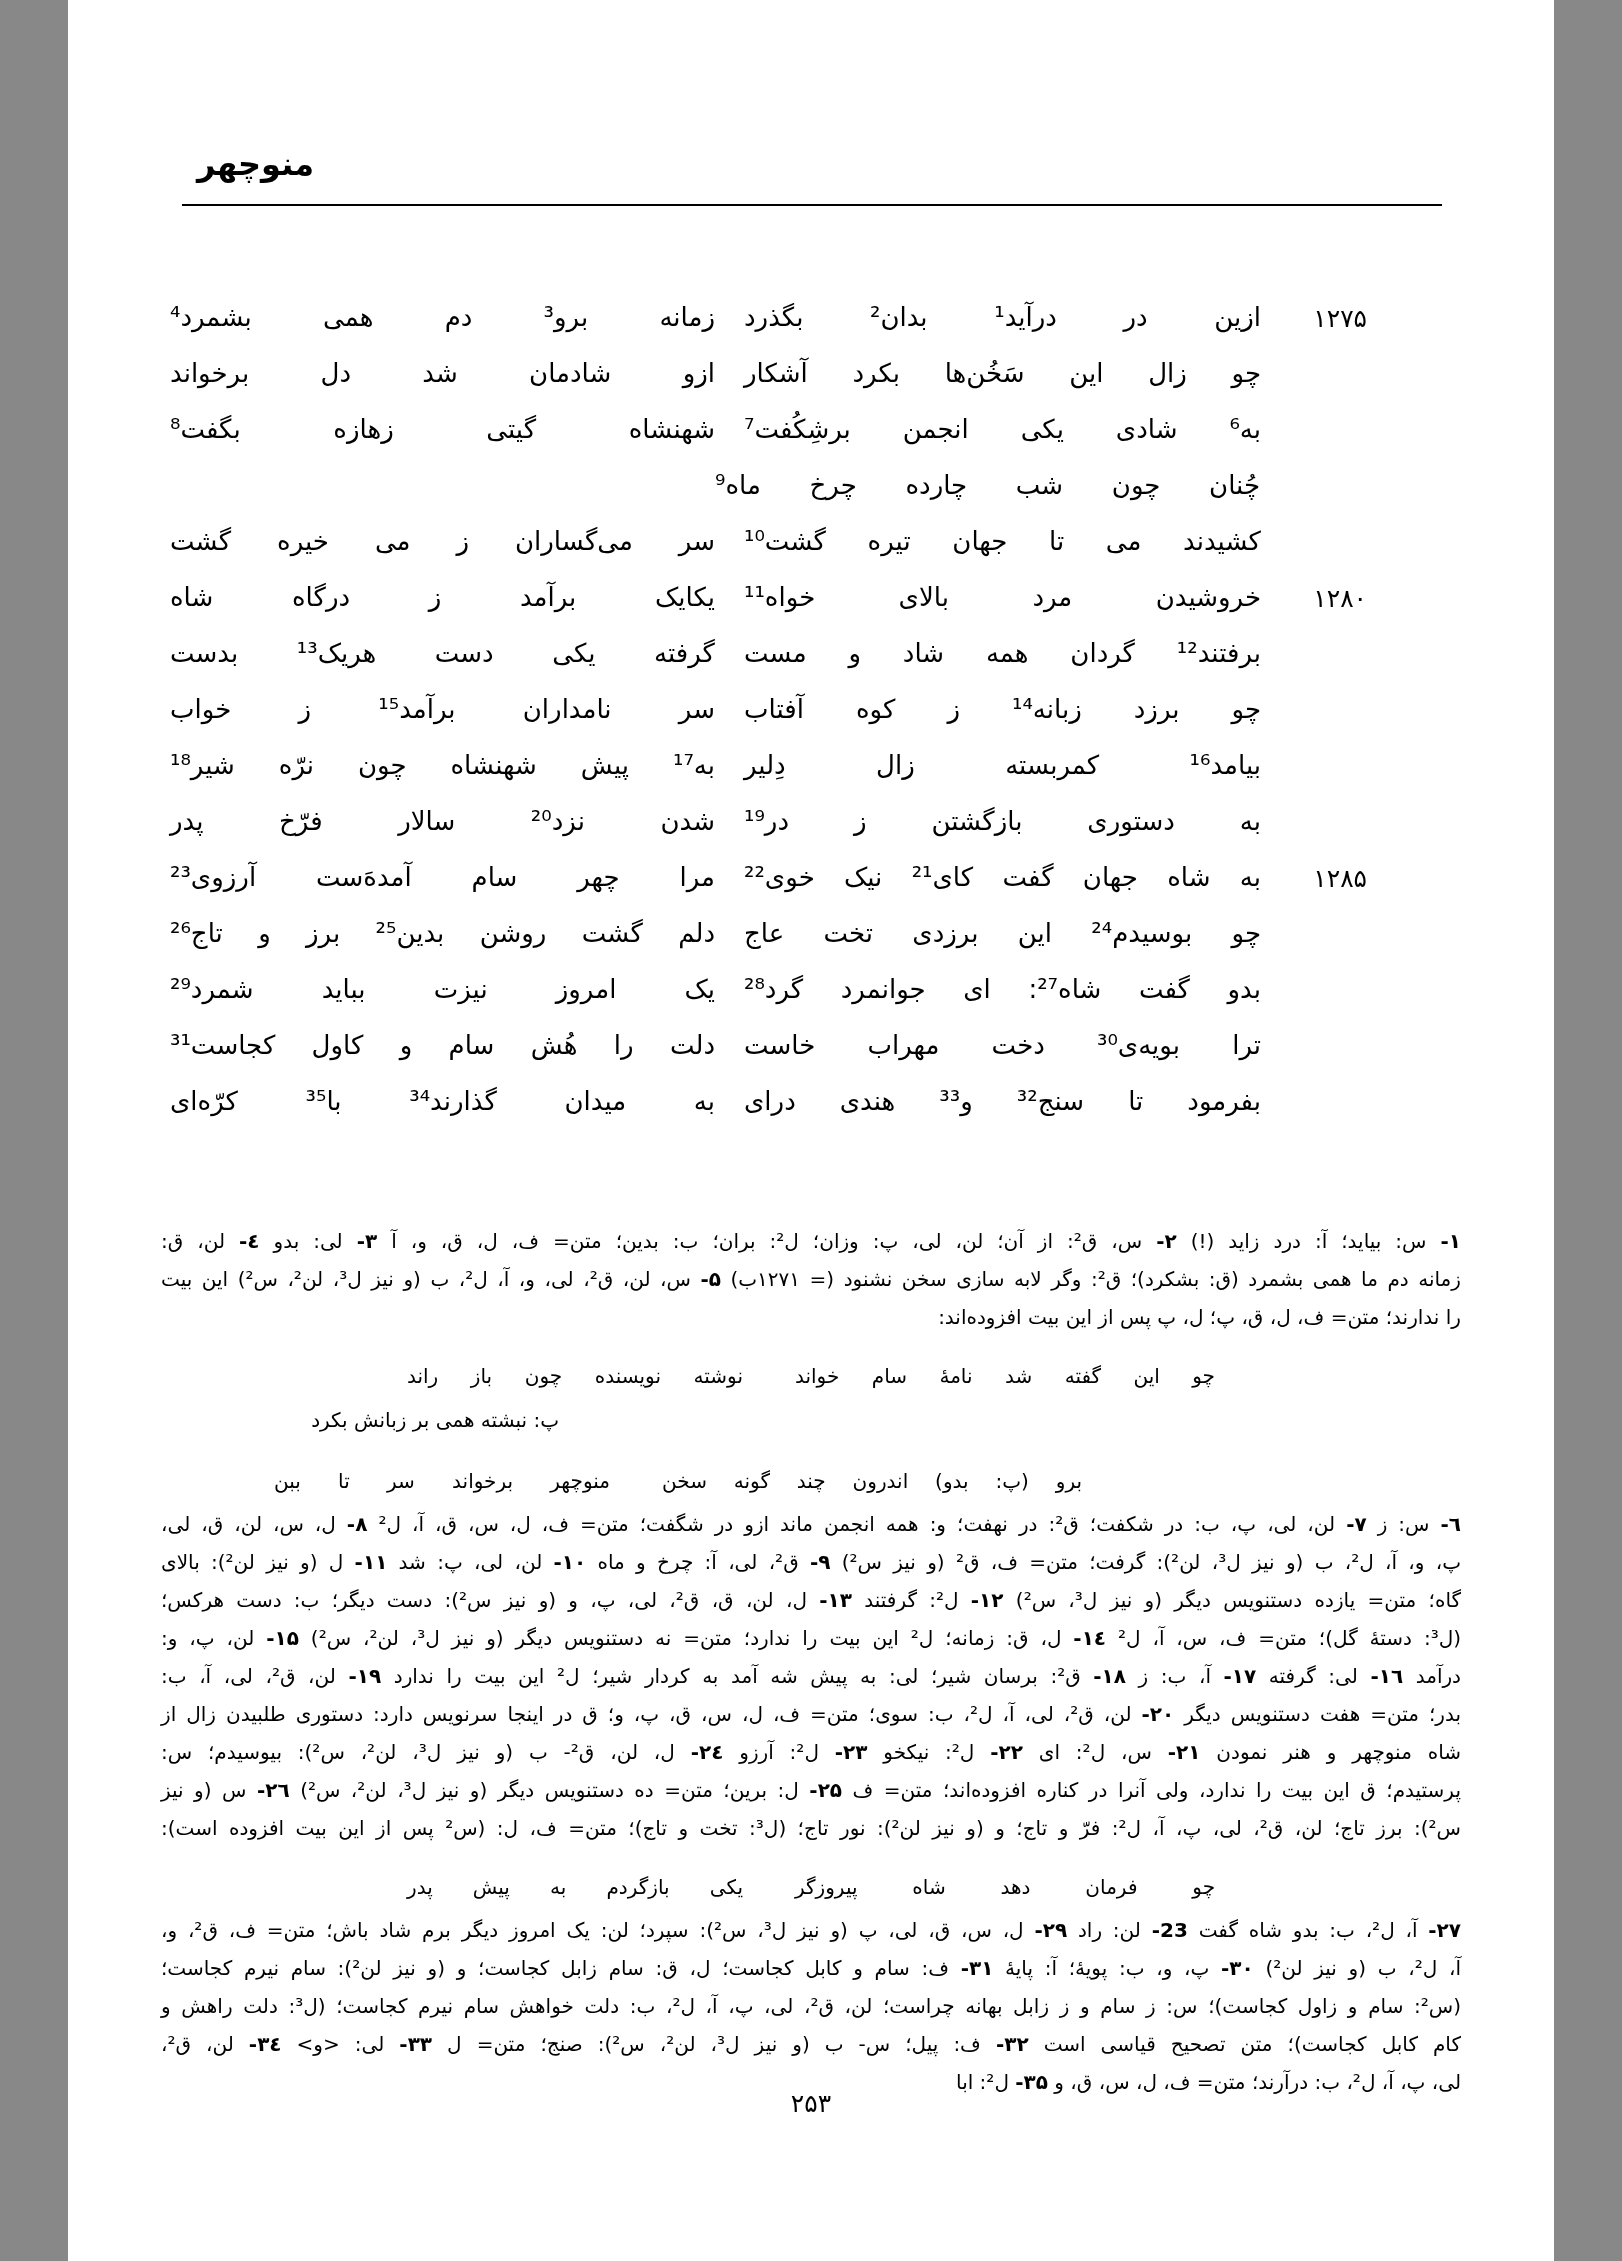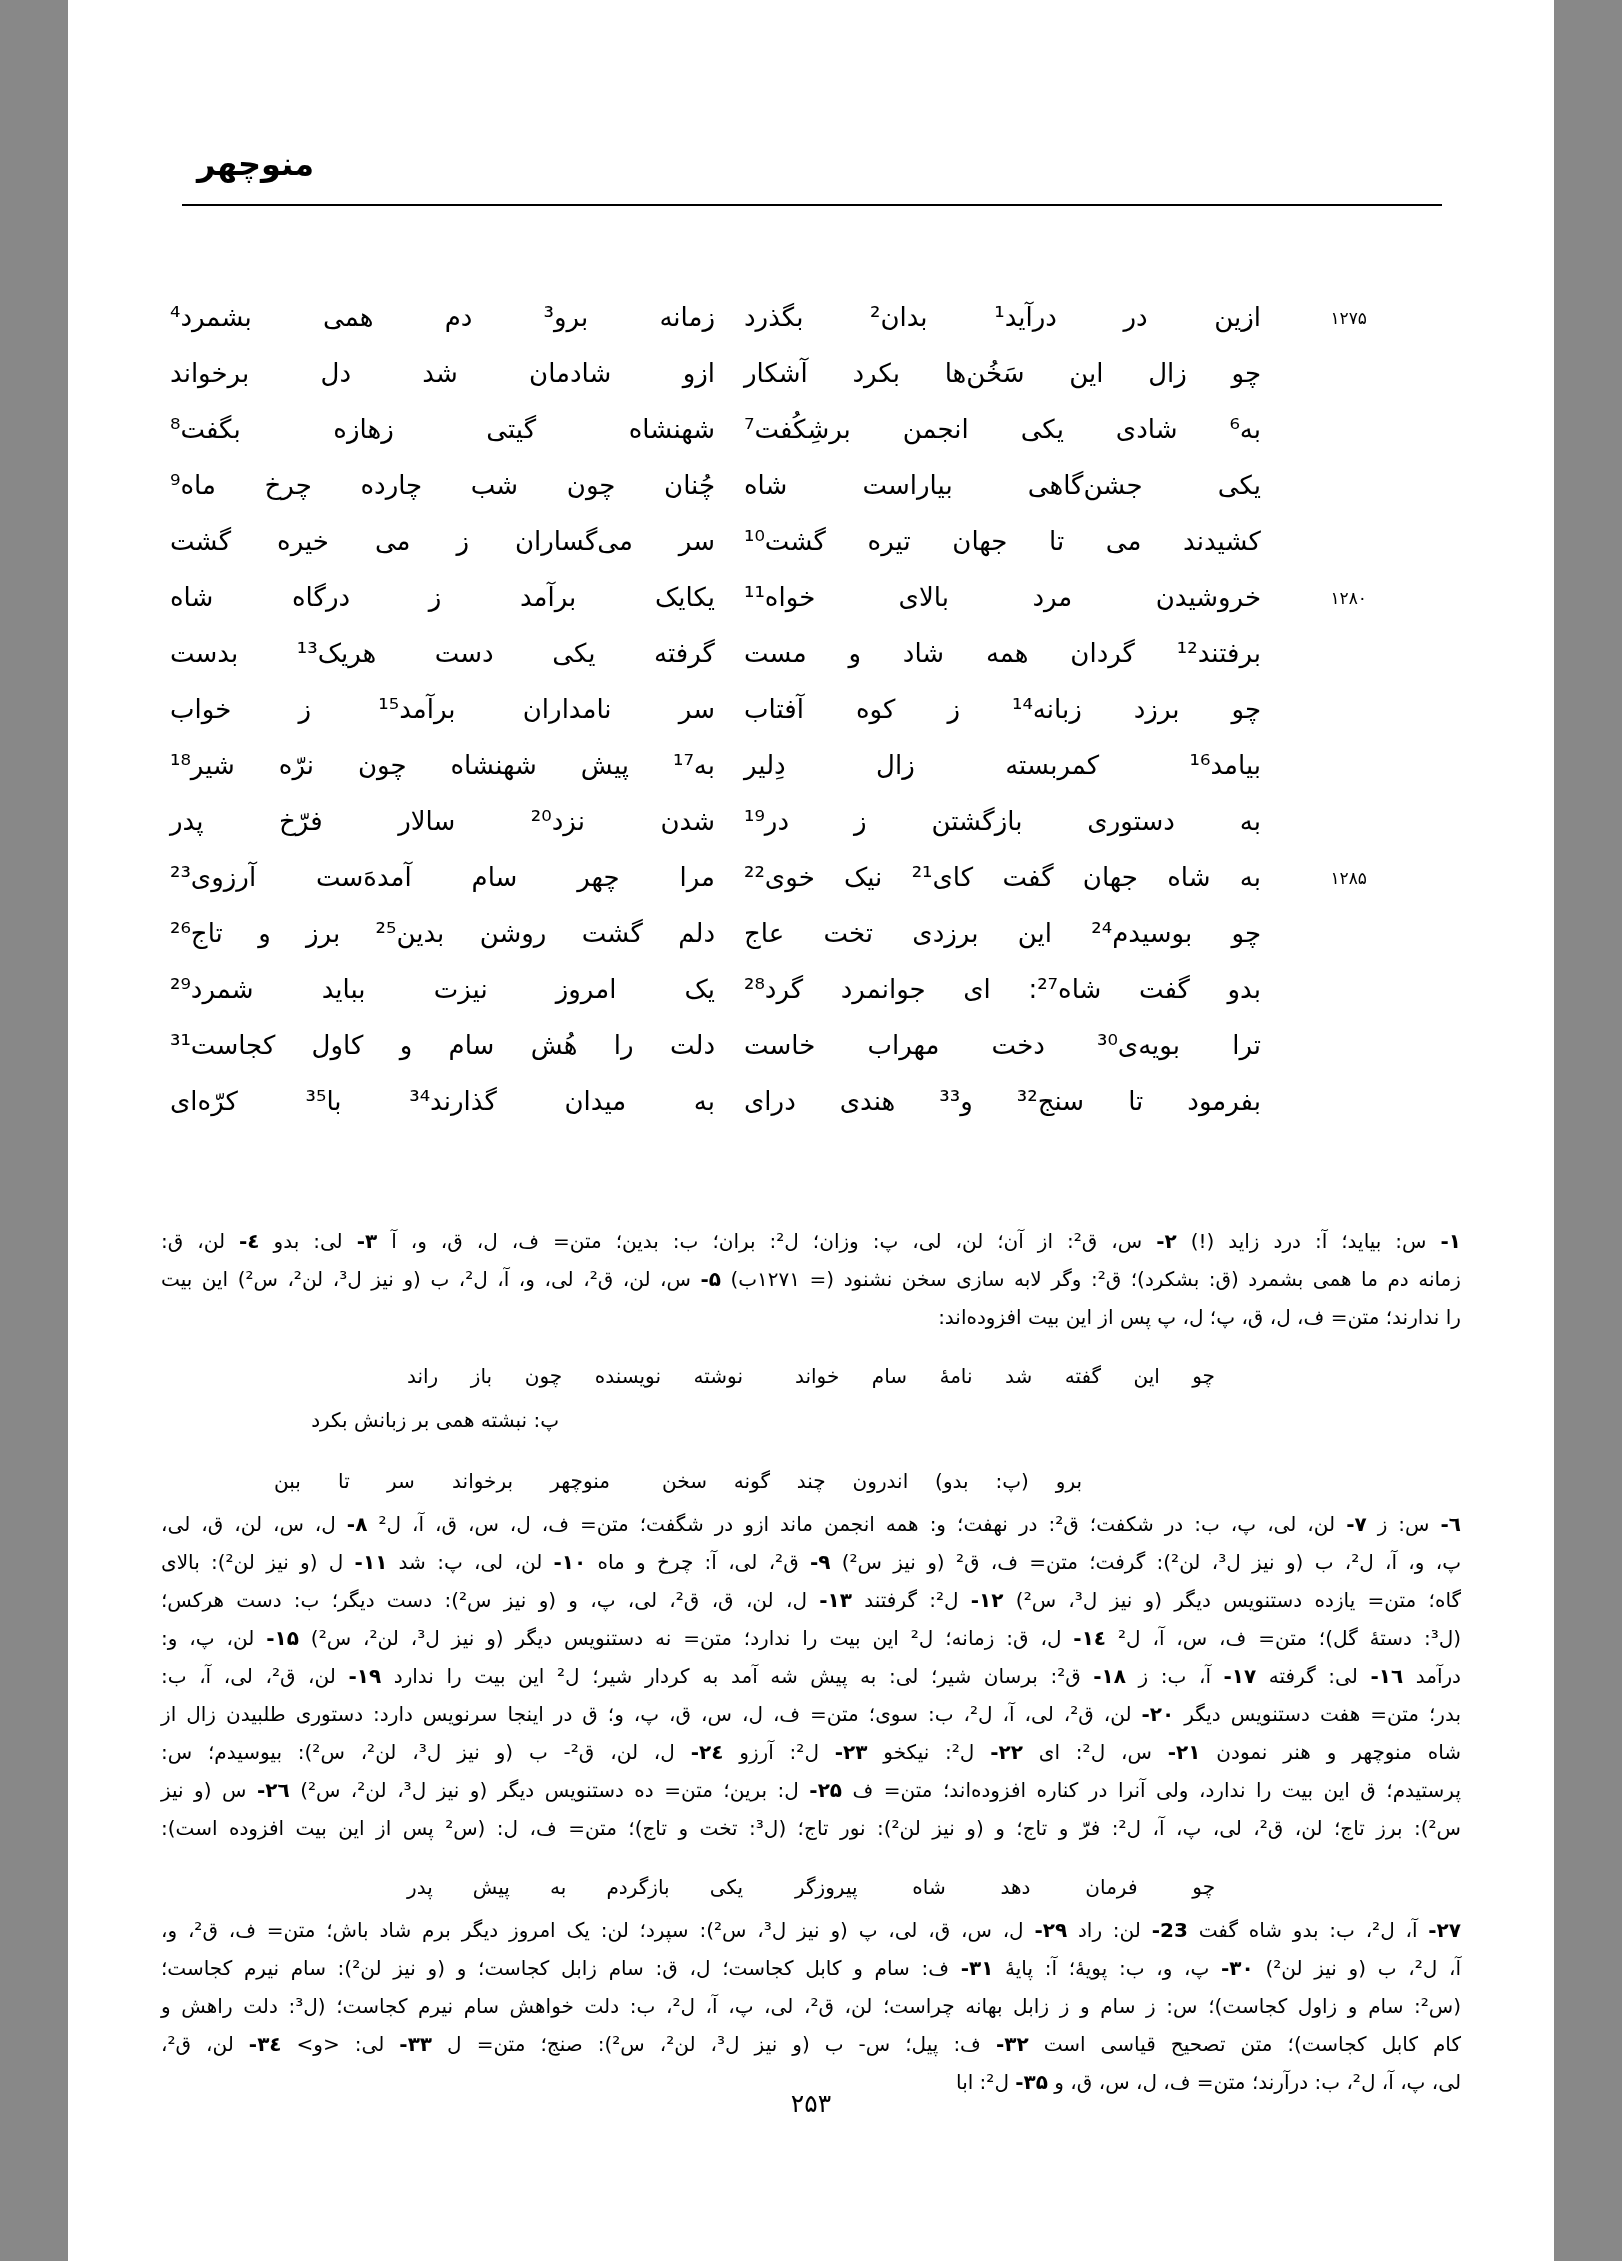--- a/index.html
+++ b/index.html
@@ -20,21 +20,21 @@
   }
   .head-rule{
     position:absolute; left:114px; right:112px; top:204px;
     border-top:2.8px solid #000; height:0;
   }
   
   .poem{position:absolute; top:290px; right:187px; left:236px;}
   .vrow{display:flex; align-items:center; height:56px;}
   .vnum{
     flex:none; width:78px;
-    font-size:17px; letter-spacing:0.7px;
+    font-size:25px; letter-spacing:0.7px;
     text-align:right;
   }
   .hemi{
     font-size:26px; line-height:1.3;
     text-align:justify; text-align-last:justify;
     white-space:normal;
   }
   .hemi.r{flex:none; width:517px; margin-right:28px;}
   .hemi.l{flex:none; width:545px; margin-right:29px;}
   
@@ -89,21 +89,20 @@
   </div>
 
   <div class="vrow">
     <div class="vnum"></div>
     <div class="hemi r">به⁶ شادی یکی انجمن برشِکُفت⁷</div>
     <div class="hemi l">شهنشاه گیتی زهازه بگفت⁸</div>
   </div>
 
   <div class="vrow">
     <div class="vnum"></div>
-    <div class="hemi r">یکی جشن‌گاهی بیاراست شاه</div>
     <div class="hemi l">چُنان چون شب چارده چرخ ماه⁹</div>
   </div>
 
   <div class="vrow">
     <div class="vnum"></div>
     <div class="hemi r">کشیدند می تا جهان تیره گشت¹⁰</div>
     <div class="hemi l">سر می‌گساران ز می خیره گشت</div>
   </div>
 
   <div class="vrow">

